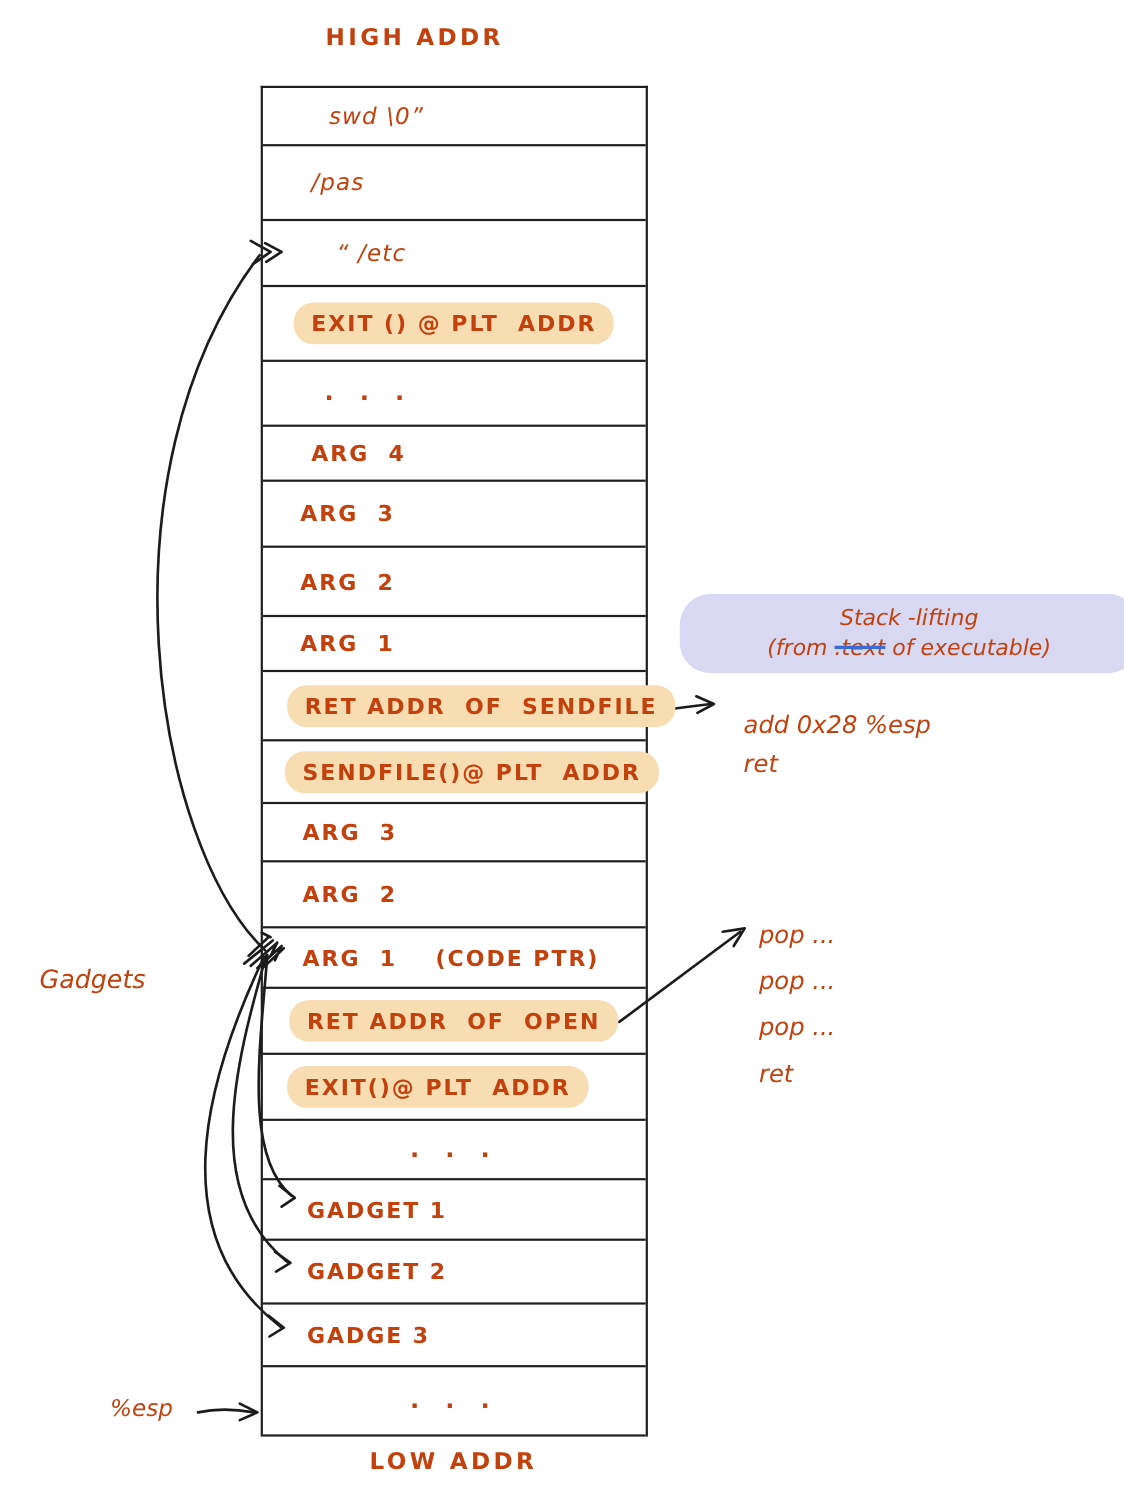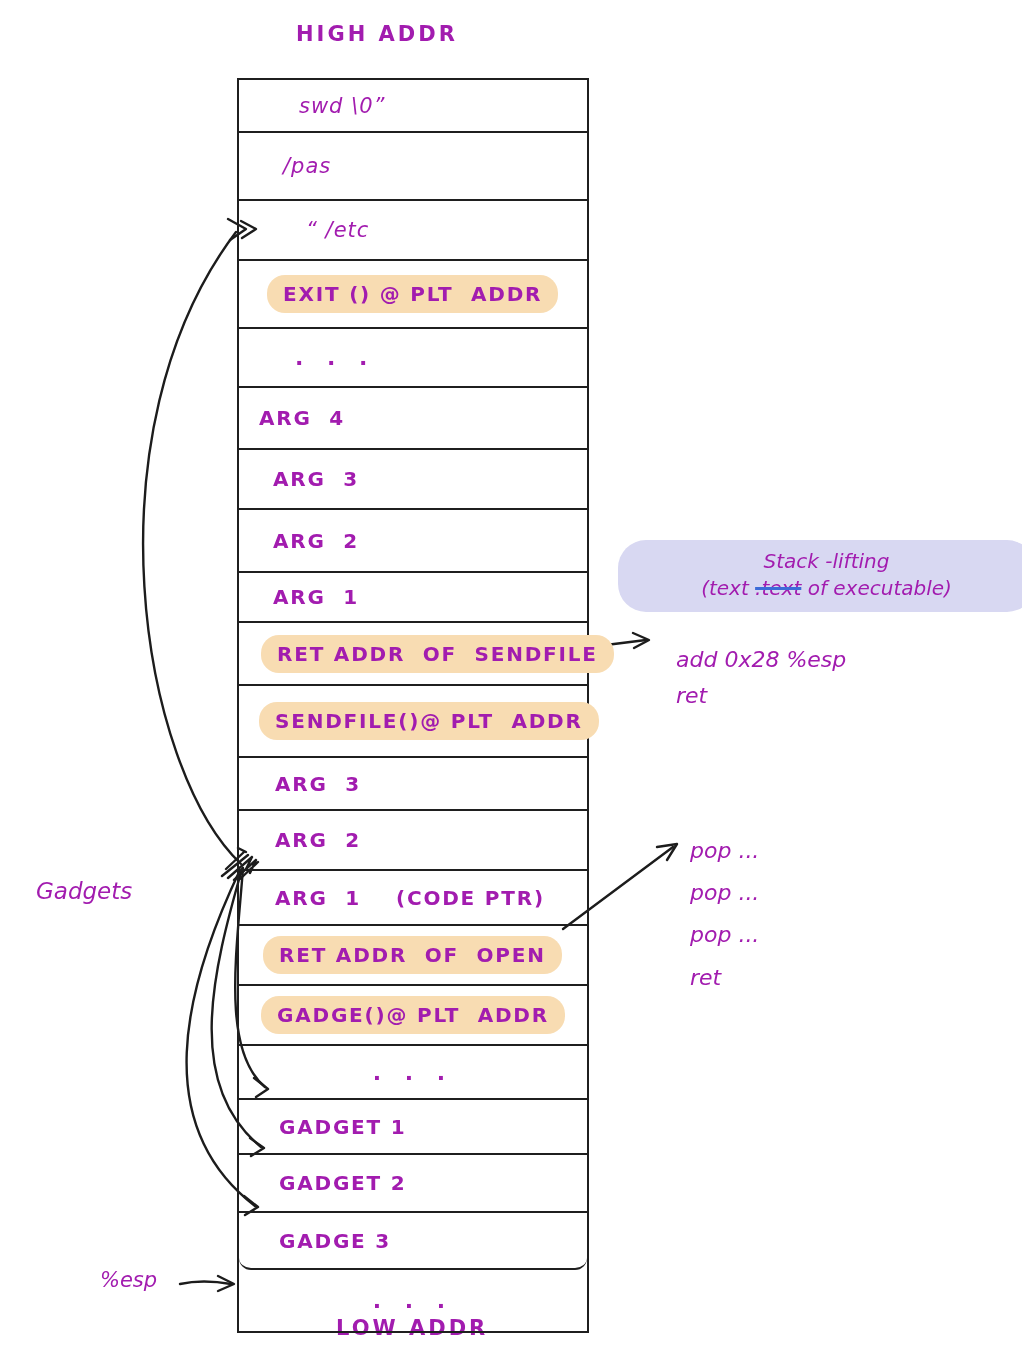--- a/index.html
+++ b/index.html
@@ -1,18 +1,18 @@
 <!DOCTYPE html>
 <html style="--orange: #f8dcb2; --lavender: #d8d8f2;"><head>
 <meta charset="utf-8">
 <style>
   html,body{margin:0;padding:0;background:#ffffff;}
   #canvas{
     position:relative;width:1022px;height:1370px;background:#ffffff;overflow:hidden;
-    font-family:"DejaVu Sans",sans-serif;color:#a21caf;
+    font-family:"DejaVu Sans",sans-serif;color:#c2410c;
   }
   
   #stack{
     position:absolute;left:237px;top:78px;width:348px;
     border-left:2.5px solid #1f1f1f;border-right:2.5px solid #1f1f1f;border-top:2.5px solid #1f1f1f;
   }
   .row{
     box-sizing:border-box;display:flex;align-items:center;
     border-bottom:2.5px solid #1f1f1f;
   }
@@ -93,73 +93,73 @@
       </div>
       <div class="row script" style="height: 60px; padding-left: 67px;">
         <span class="label">“ /etc</span>
       </div>
       <div class="row " style="height: 68px; padding-left: 28px;">
         <span class="label hl-pill">EXIT () @ PLT  ADDR</span>
       </div>
       <div class="row dots" style="height: 59px; padding-left: 56px;">
         <span class="label">. . .</span>
       </div>
-      <div class="row " style="height: 62px; padding-left: 20px;">
+      <div class="row " style="height: 50px; padding-left: 44px;">
         <span class="label">ARG  4</span>
       </div>
       <div class="row " style="height: 60px; padding-left: 34px;">
         <span class="label">ARG  3</span>
       </div>
       <div class="row " style="height: 63px; padding-left: 34px;">
         <span class="label">ARG  2</span>
       </div>
       <div class="row " style="height: 50px; padding-left: 34px;">
         <span class="label">ARG  1</span>
       </div>
       <div class="row " style="height: 63px; padding-left: 22px;">
         <span class="label hl-pill">RET ADDR  OF  SENDFILE</span>
       </div>
-      <div class="row " style="height: 72px; padding-left: 20px;">
+      <div class="row " style="height: 57px; padding-left: 20px;">
         <span class="label hl-pill">SENDFILE()@ PLT  ADDR</span>
       </div>
       <div class="row " style="height: 53px; padding-left: 36px;">
         <span class="label">ARG  3</span>
       </div>
       <div class="row " style="height: 60px; padding-left: 36px;">
         <span class="label">ARG  2</span>
       </div>
       <div class="row " style="height: 55px; padding-left: 36px;">
         <span class="label">ARG  1    (CODE PTR)</span>
       </div>
       <div class="row " style="height: 60px; padding-left: 24px;">
         <span class="label hl-pill">RET ADDR  OF  OPEN</span>
       </div>
       <div class="row " style="height: 60px; padding-left: 22px;">
-        <span class="label hl-pill">GADGE()@ PLT  ADDR</span>
+        <span class="label hl-pill">EXIT()@ PLT  ADDR</span>
       </div>
       <div class="row dots dots-center" style="height: 54px;">
         <span class="label">. . .</span>
       </div>
       <div class="row " style="height: 55px; padding-left: 40px;">
         <span class="label">GADGET 1</span>
       </div>
       <div class="row " style="height: 58px; padding-left: 40px;">
         <span class="label">GADGET 2</span>
       </div>
-      <div class="row " style="height: 57px; padding-left: 40px; border-radius: 12px;">
+      <div class="row " style="height: 57px; padding-left: 40px;">
         <span class="label">GADGE 3</span>
       </div>
       <div class="row dots dots-center" style="height: 63px;">
         <span class="label">. . .</span>
       </div>
     </div>
 
   <div id="stack-lifting">
     <div>Stack -lifting</div>
-    <div><span>(text  </span><span class="strike">.text</span><span>  of  executable)</span></div>
+    <div><span>(from  </span><span class="strike">.text</span><span>  of  executable)</span></div>
   </div>
 
   <div id="sendfile-gadget">
     <div>add   0x28   %esp</div>
     <div>ret</div>
   </div>
 
   <div id="open-gadget">
     <div>pop ...</div>
     <div>pop ...</div>

